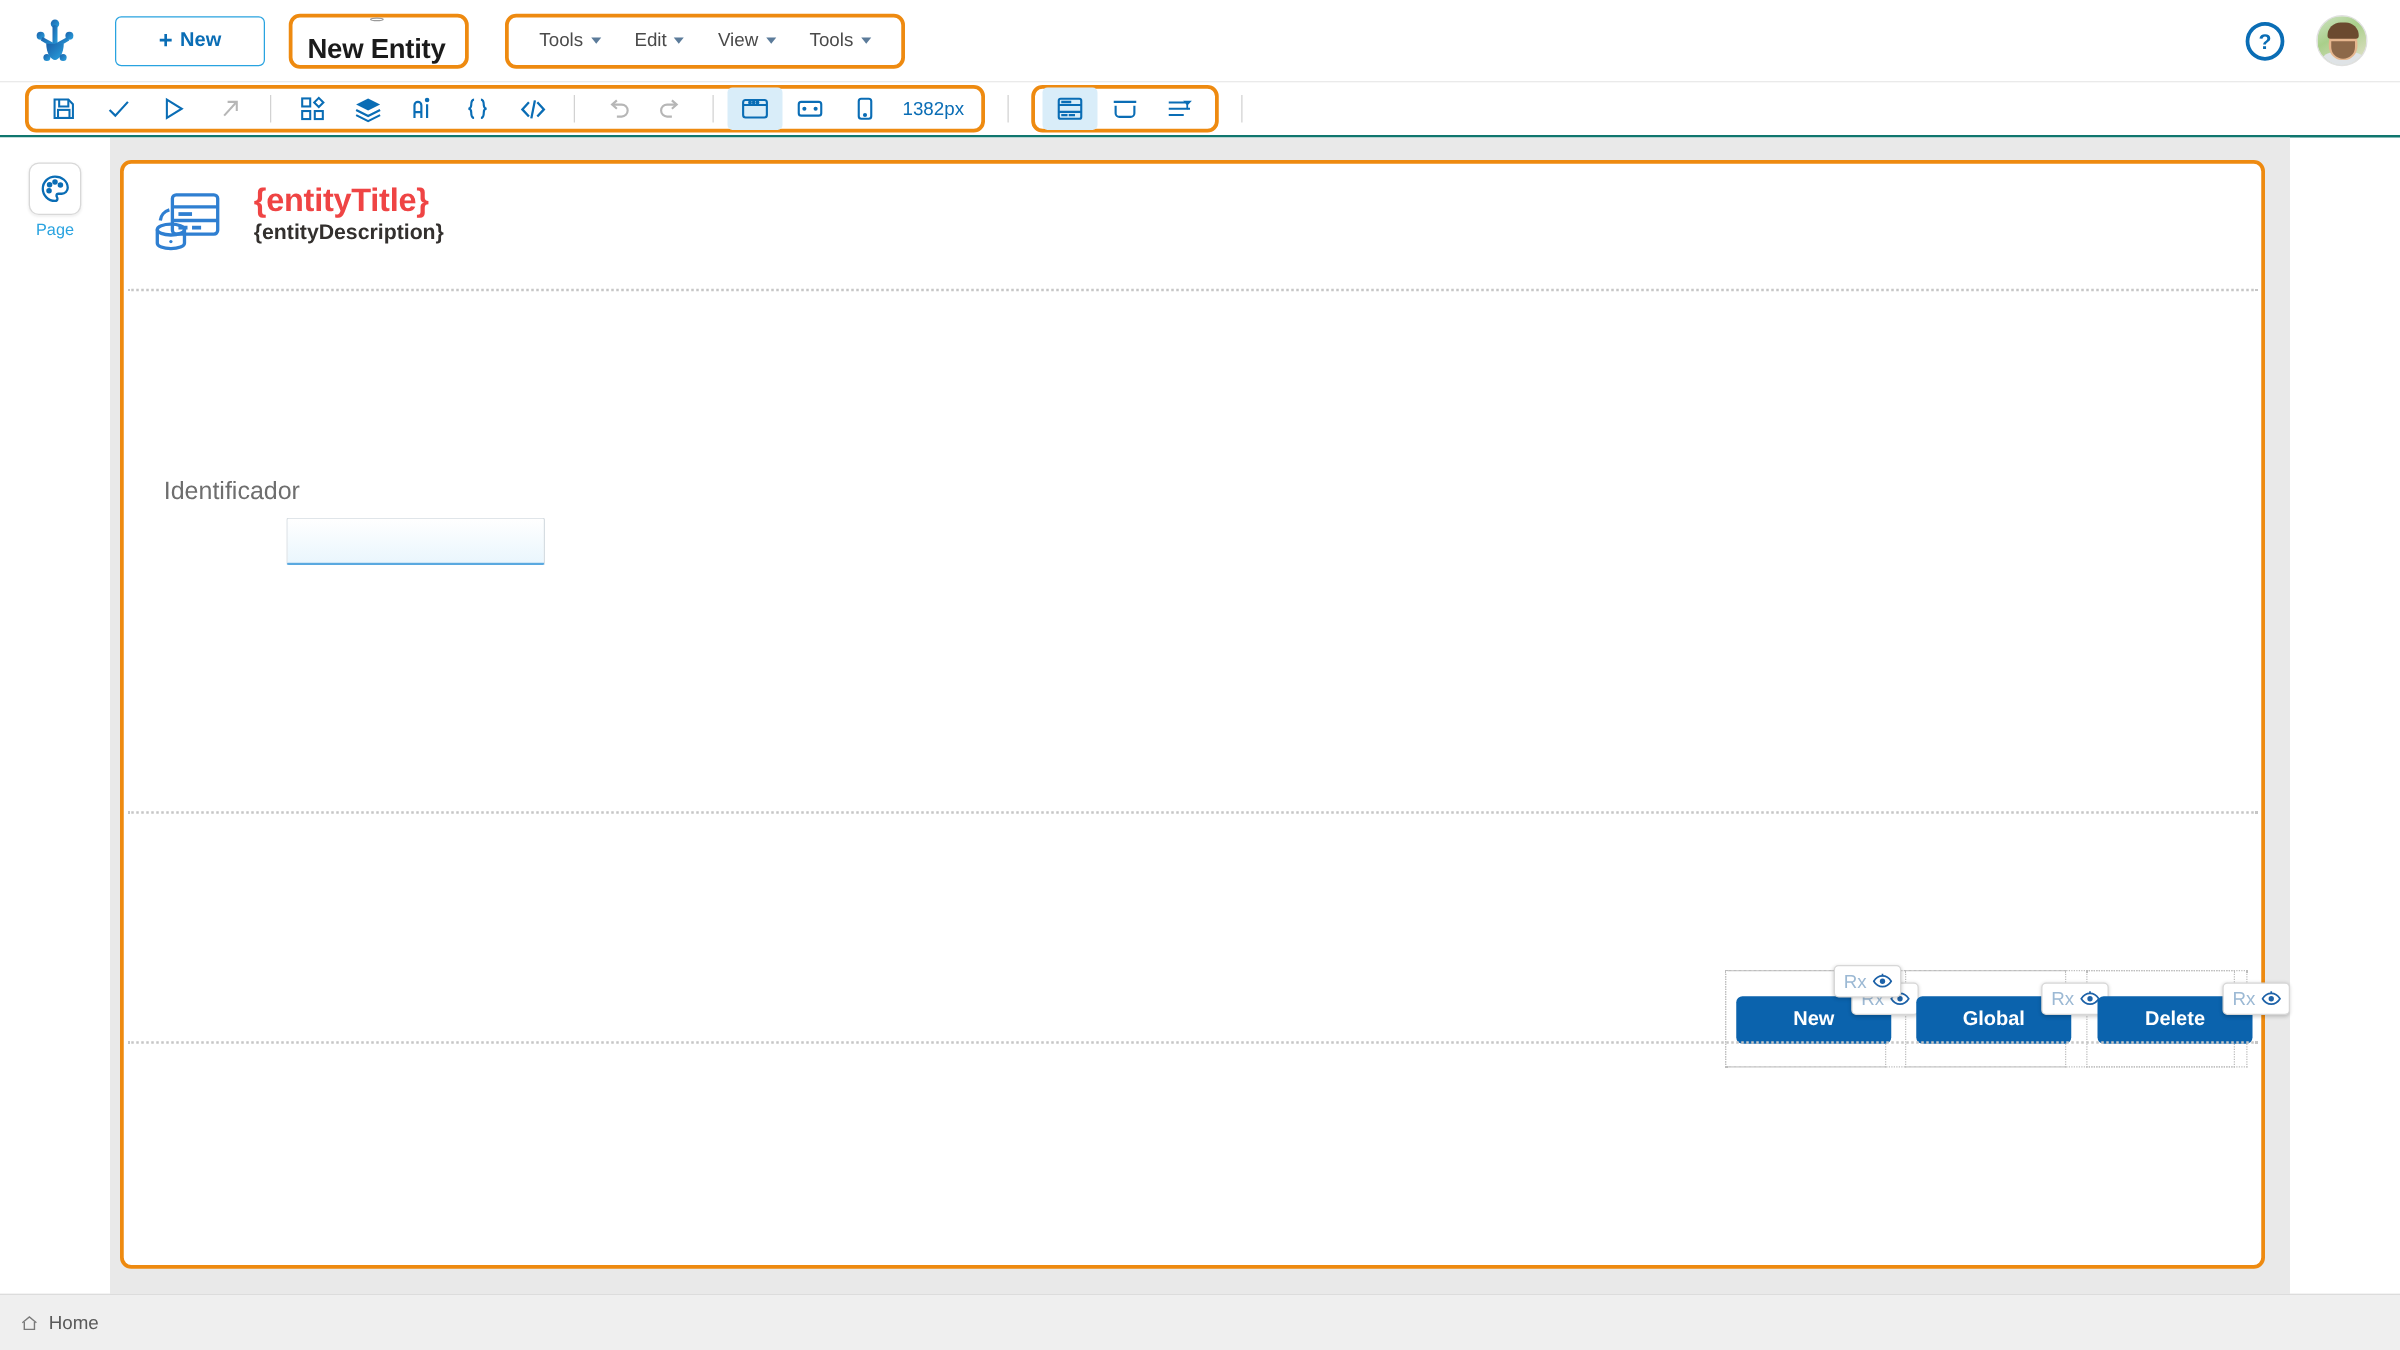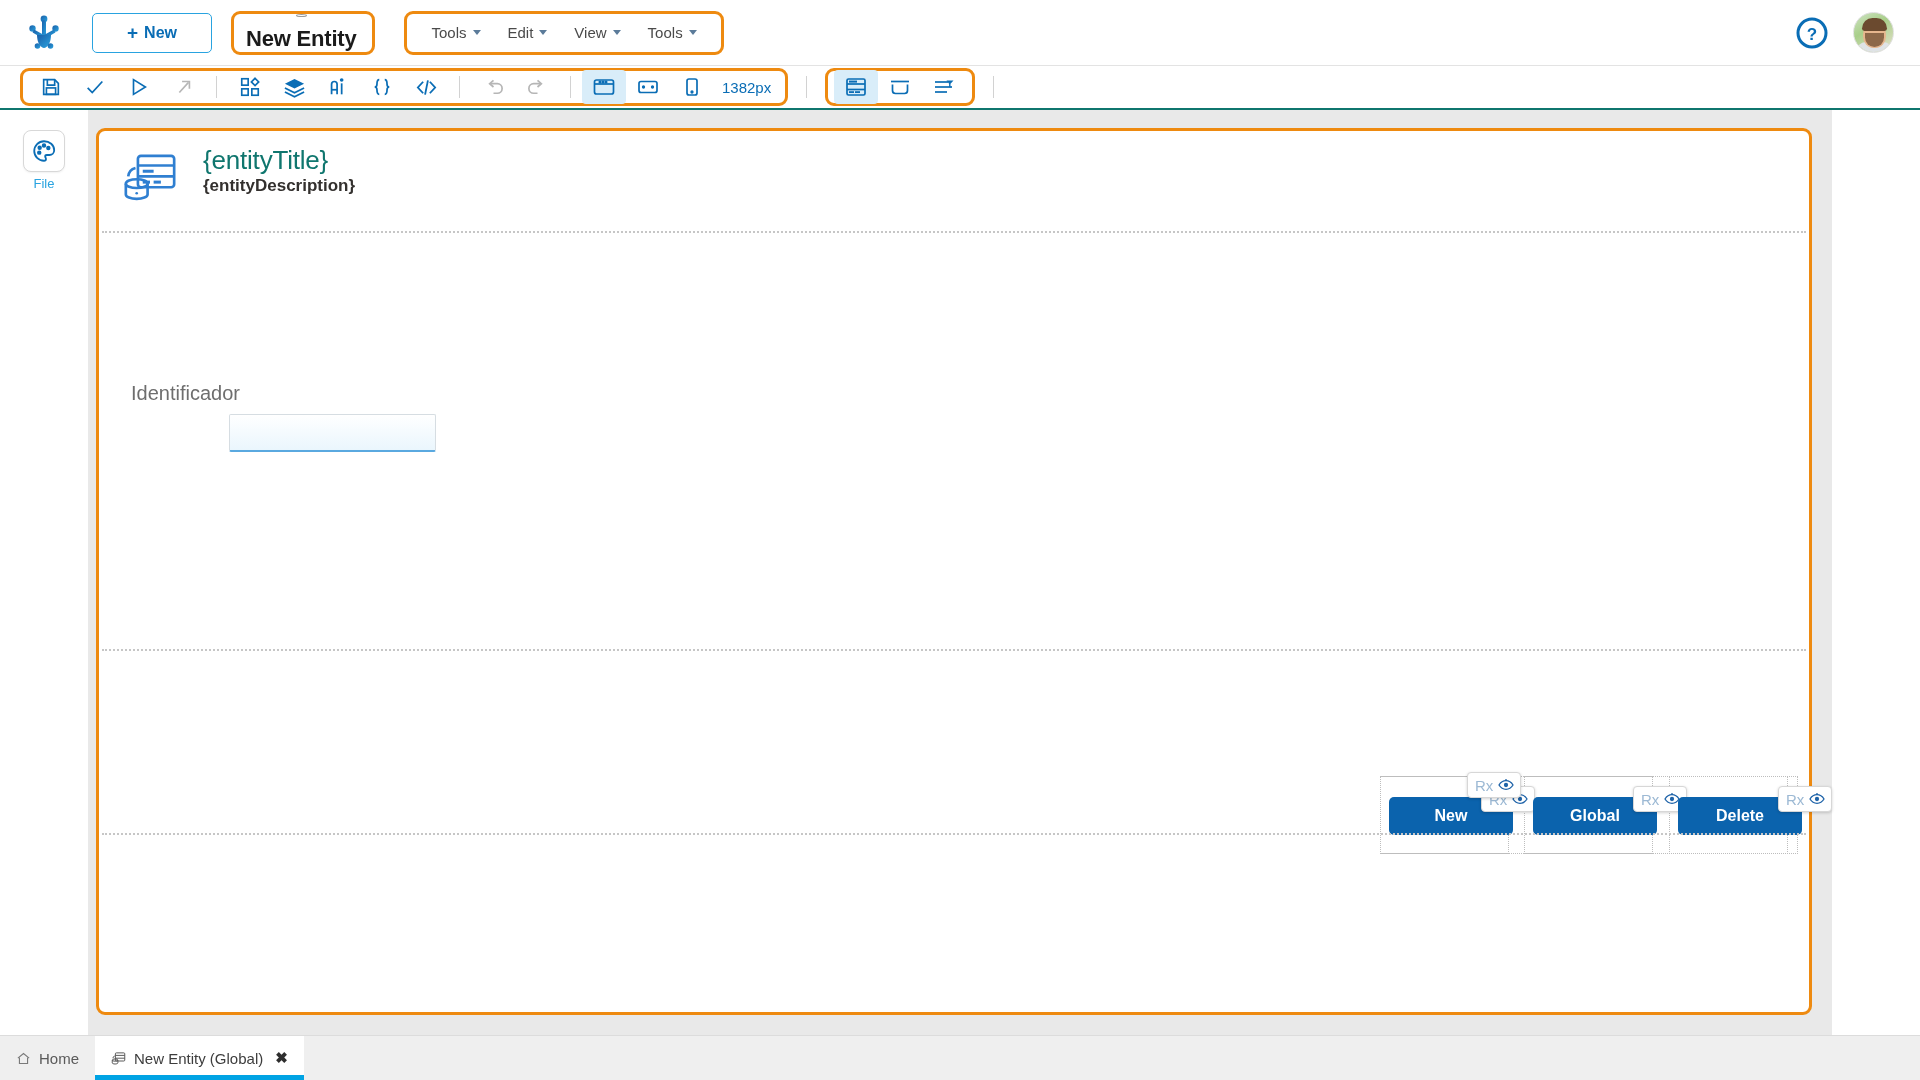--- a/index.html
+++ b/index.html
@@ -96,21 +96,21 @@
   .page-frame {
     position:relative; width:100%; height:100%;
     background:#fff; border:3px solid #ee8a10; border-radius:9px;
   }
   .dotted-row-border {
     position:absolute; left:0; right:0; height:0; border-top:2px dotted #c6c6c6;
   }
 
   .ent-header { position:absolute; left:22px; top:14px; display:flex; align-items:flex-start; gap:24px; }
   .ent-icon { width:58px;height:58px; margin-top:6px; }
-  .ent-title { font-size:26px; font-weight:normal; color:#0f766e; letter-spacing:-0.2px; }
+  .ent-title { font-size:26px; font-weight:bold; color:#ef4444; letter-spacing:-0.2px; }
   .ent-desc  { font-size:17px; font-weight:bold; color:#33302e; margin-top:0; }
 
   .field-label { position:absolute; left:32px; top:251px; font-size:20px; color:#6e6e6e; }
   .field-input {
     position:absolute; left:130px; top:283px; width:207px; height:38px;
     background:linear-gradient(180deg,#ffffff 0%,#eaf6fd 100%);
     border:1px solid #d6dde2; border-bottom:2px solid #5aa9e0; border-radius:2px;
   }
 
   
@@ -365,21 +365,21 @@
     <div class="rail-item">
       <div class="rail-icon">
         <svg width="26" height="26" viewBox="0 0 24 24" fill="none" stroke="#0a6db5" stroke-width="1.7">
           <path d="M12 3a9 9 0 100 18c1.2 0 1.8-.9 1.8-1.7 0-.9-.7-1.4-.7-2.2 0-.8.6-1.4 1.5-1.4H17a4.4 4.4 0 004.4-4.4C21.4 6.5 17.2 3 12 3z"></path>
           <circle cx="8" cy="9" r="1.2" fill="#0a6db5"></circle>
           <circle cx="12" cy="7" r="1.2" fill="#0a6db5"></circle>
           <circle cx="16" cy="9.2" r="1.2" fill="#0a6db5"></circle>
           <circle cx="7.6" cy="13.5" r="1.2" fill="#0a6db5"></circle>
         </svg>
       </div>
-      <div class="rail-label">File</div>
+      <div class="rail-label">Page</div>
     </div>
   </div>
 
   <div class="canvas-area">
     <div class="page-frame">
 
       <div class="ent-header">
         <svg class="ent-icon" viewBox="0 0 48 48" fill="none" stroke="#2f7fd1" stroke-width="2.2">
           <rect x="14" y="4" width="30" height="26" rx="2.5"></rect>
           <path d="M14 12h30"></path>
@@ -462,27 +462,15 @@
   </div>
 
   <div class="tabbar">
     <div class="tab">
       <svg width="15" height="15" viewBox="0 0 24 24" fill="none" stroke="#7a7a7a" stroke-width="1.8">
         <path d="M3 11.5L12 4l9 7.5"></path>
           <path d="M5.5 10.5V20h13v-9.5"></path>
       </svg>
       <span>Home</span>
     </div>
-    <div class="tab active">
-      <svg width="15" height="15" viewBox="0 0 24 24" fill="none" stroke="#5a5a5a" stroke-width="1.6">
-        <rect x="7" y="3" width="15" height="13" rx="1.5"></rect>
-        <path d="M7 7h15"></path>
-          <path d="M7 11.5h15"></path>
-        <path d="M6 8a4 4 0 00-3 3.5"></path>
-        <ellipse cx="6.5" cy="14.5" rx="4.5" ry="1.8"></ellipse>
-        <path d="M2 14.5v4.5c0 1 2 1.8 4.5 1.8s4.5-.8 4.5-1.8v-4.5"></path>
-      </svg>
-      <span>New Entity (Global)</span>
-      <span class="tab-close">✖</span>
-    </div>
   </div>
 
 </div>
 
 </body></html>

